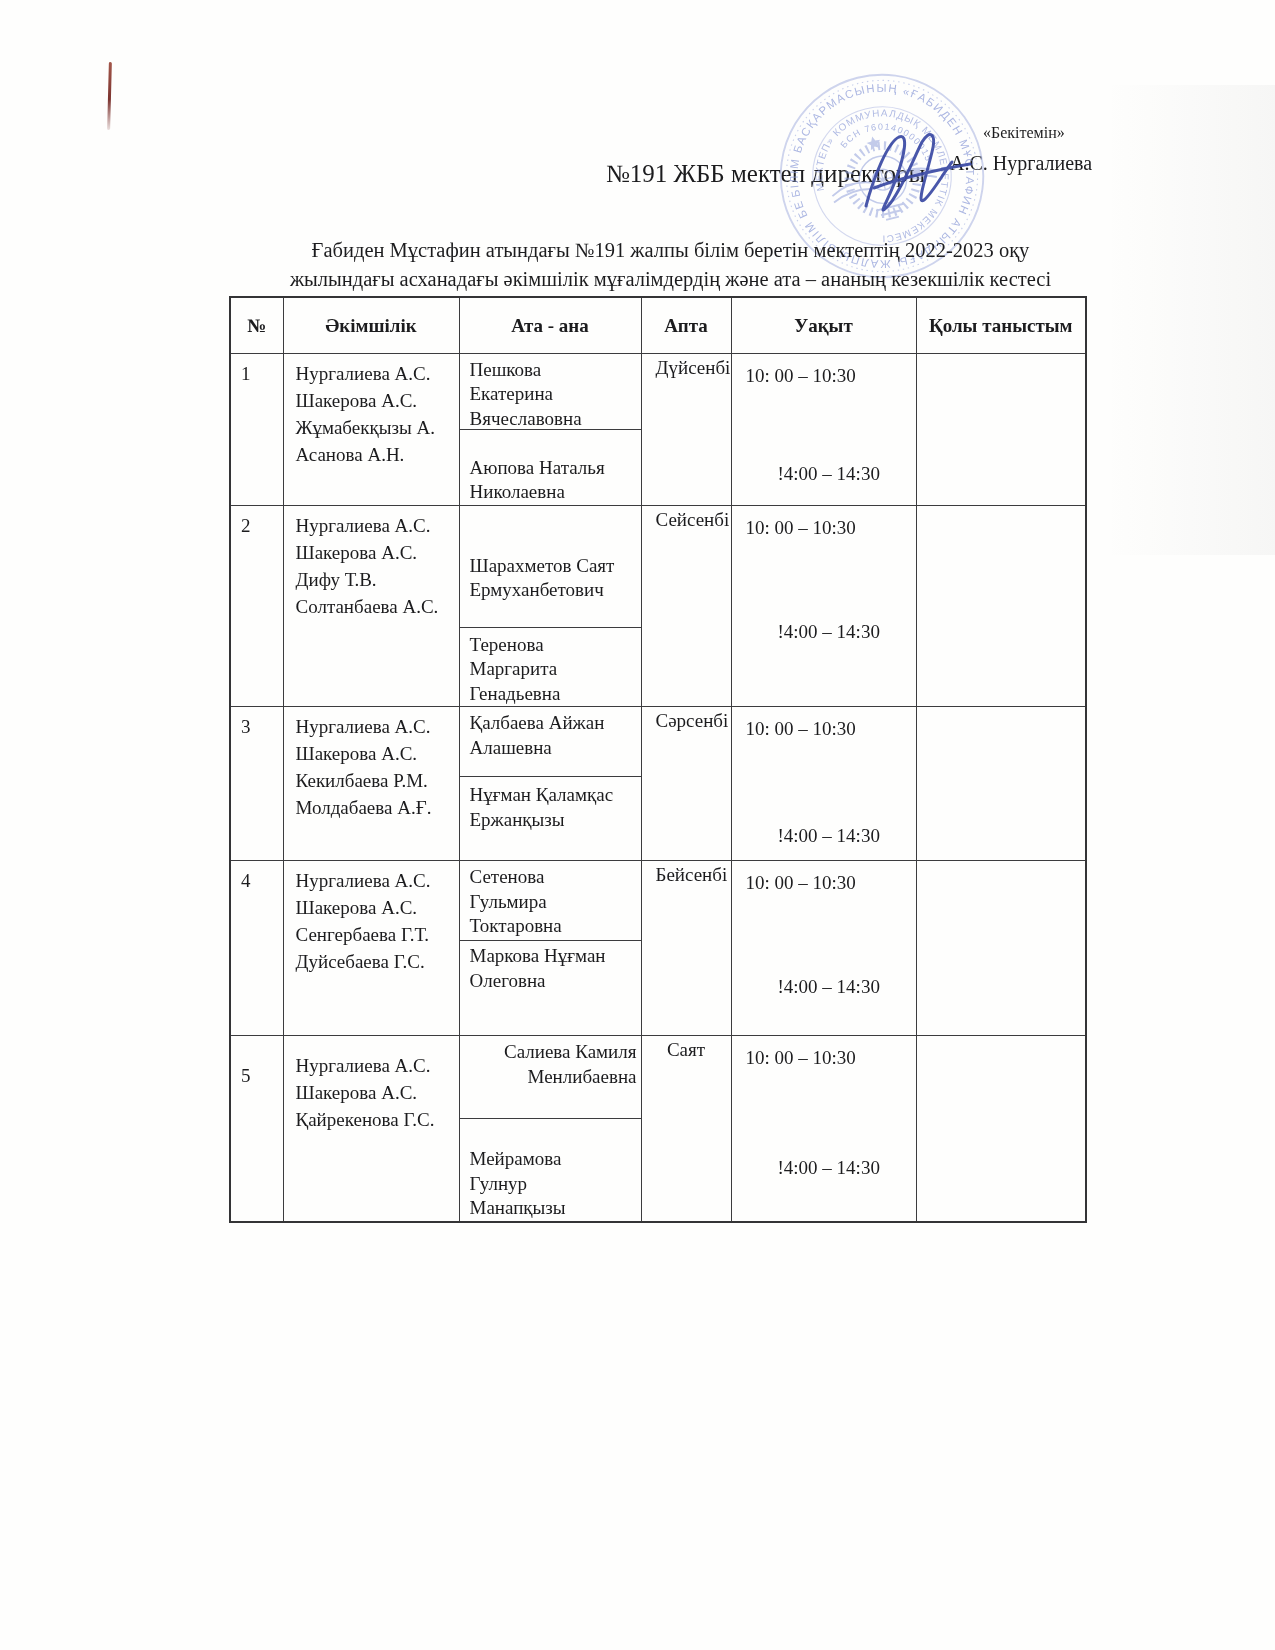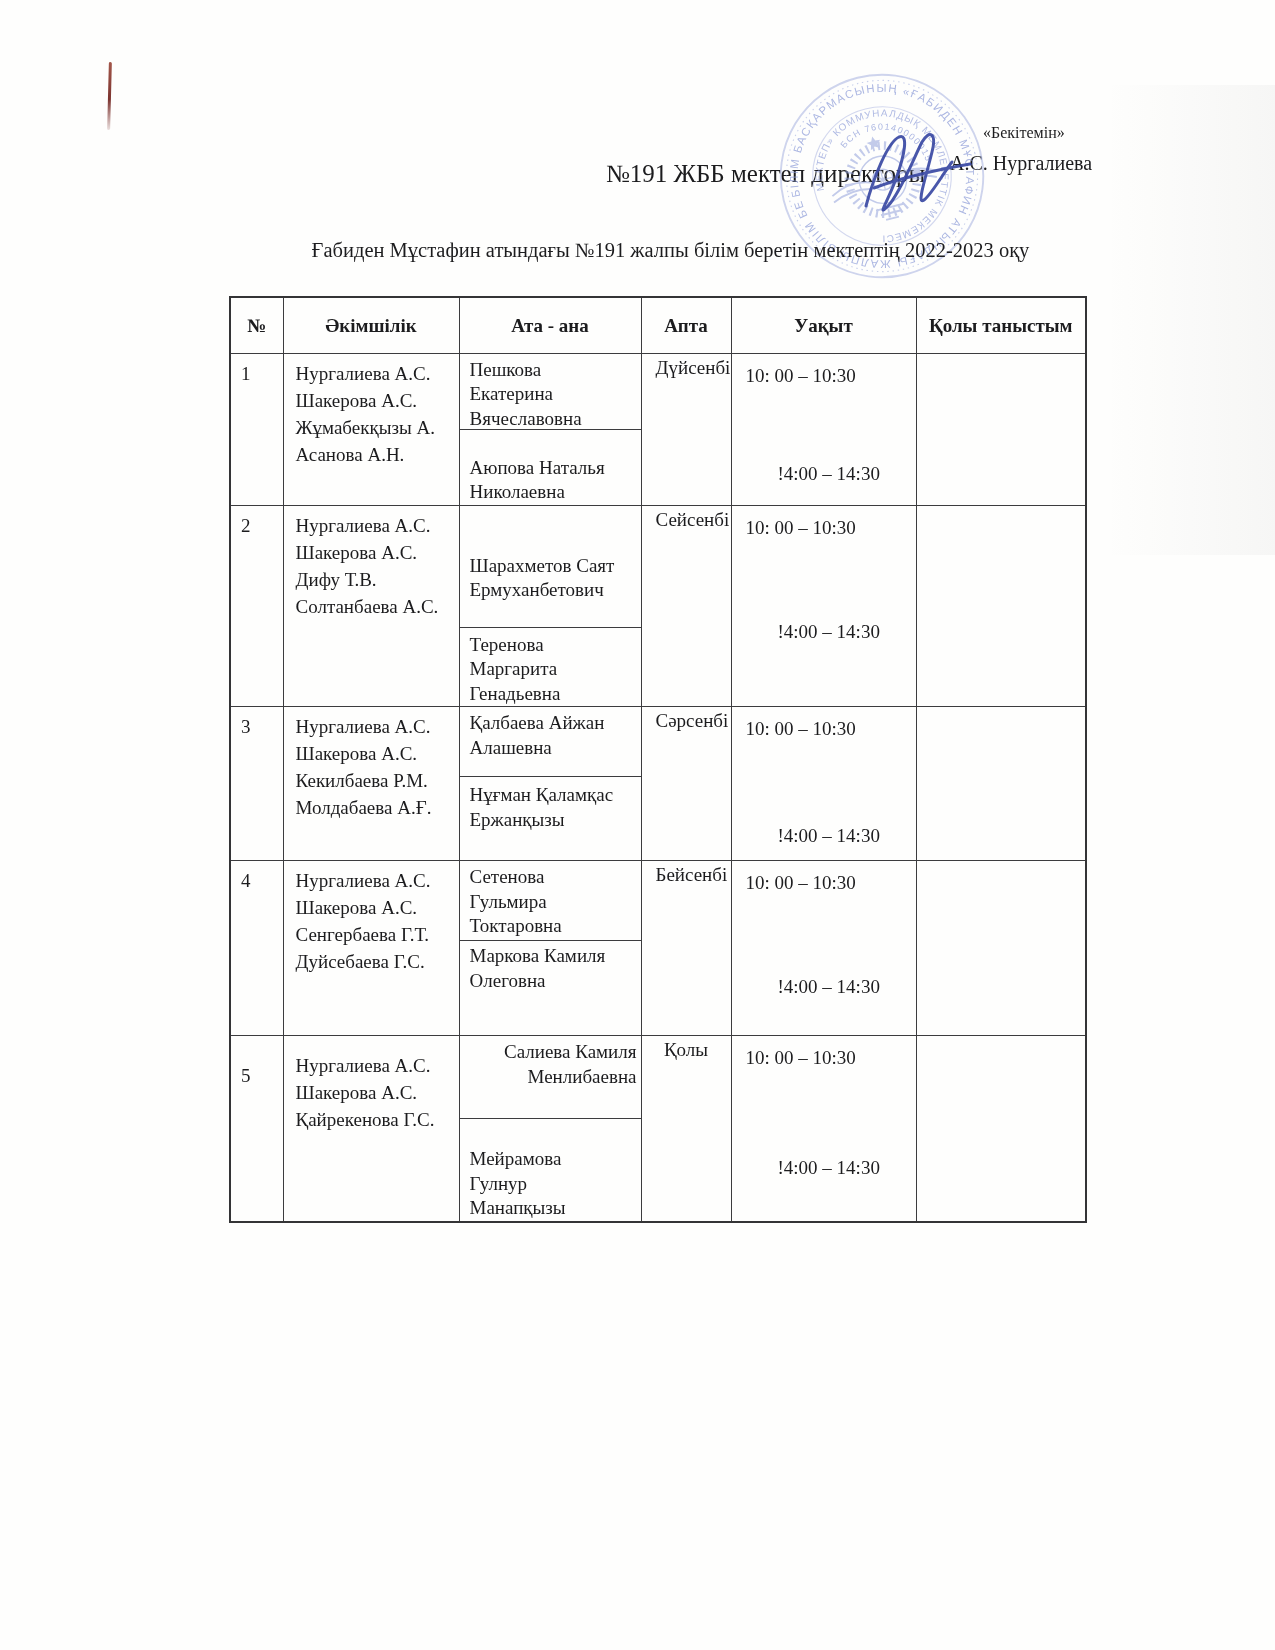--- a/index.html
+++ b/index.html
@@ -119,20 +119,21 @@
     <svg viewBox="0 0 125 95" xmlns="http://www.w3.org/2000/svg">
       <g fill="none" stroke="#3a49a4" stroke-width="3" stroke-linecap="round" opacity="0.92">
         <path d="M14,78 C22,48 36,14 47,9 C57,5 52,28 45,48 C36,74 24,90 36,78 C48,65 60,34 70,14 C77,2 85,4 80,24 C74,49 64,78 72,72 C80,66 92,44 100,34"></path>
         <path d="M22,60 C48,50 84,42 118,36"></path>
       </g>
     </svg>
   </div>
 
   <div class="doc-title">
     <div>Ғабиден Мұстафин атындағы №191 жалпы білім беретін мектептің 2022-2023 оқу</div>
+    <div>жылындағы асханадағы әкімшілік мұғалімдердің және ата – ананың кезекшілік кестесі</div>
   </div>
 
   <table class="schedule">
     <colgroup>
       <col style="width:53px">
         <col style="width:176px">
         <col style="width:182px">
       <col style="width:90px">
         <col style="width:185px">
         <col style="width:170px">
@@ -212,21 +213,21 @@
     <tr class="r4">
       <td class="num">4</td>
       <td class="admin">Нургалиева А.С.
 Шакерова А.С.
 Сенгербаева Г.Т.
 Дуйсебаева Г.С.</td>
       <td class="parents">
         <div class="p1">Сетенова
 Гульмира
 Токтаровна</div>
-        <div class="p2">Маркова Камиля
+        <div class="p2">Маркова Нұғман
 Олеговна</div>
       </td>
       <td class="day">Бейсенбі</td>
       <td class="time">
         <div class="t1">10: 00 – 10:30</div>
         <div class="t2">!4:00 – 14:30</div>
       </td>
       <td class="sign"></td>
     </tr>
 
@@ -235,21 +236,21 @@
       <td class="admin">Нургалиева А.С.
 Шакерова А.С.
 Қайрекенова Г.С.</td>
       <td class="parents">
         <div class="p1">Салиева Камиля
 Менлибаевна</div>
         <div class="p2">Мейрамова
 Гулнур
 Манапқызы</div>
       </td>
-      <td class="day">Қолы</td>
+      <td class="day">Саят</td>
       <td class="time">
         <div class="t1">10: 00 – 10:30</div>
         <div class="t2">!4:00 – 14:30</div>
       </td>
       <td class="sign"></td>
     </tr>
   </tbody>
     </table>
 
 </div>

